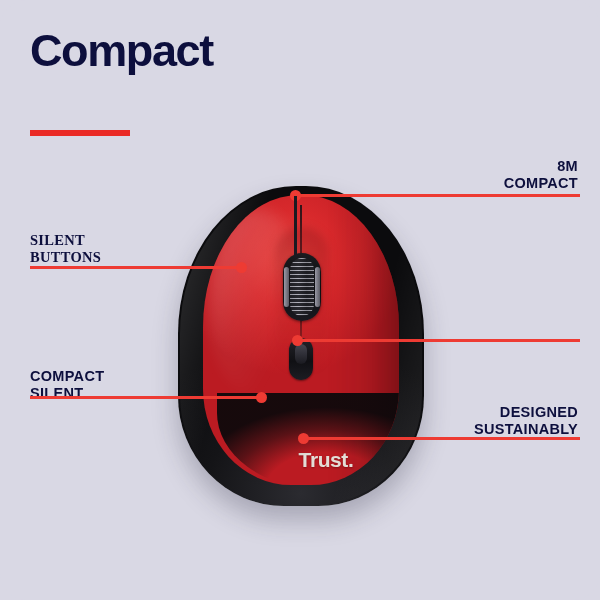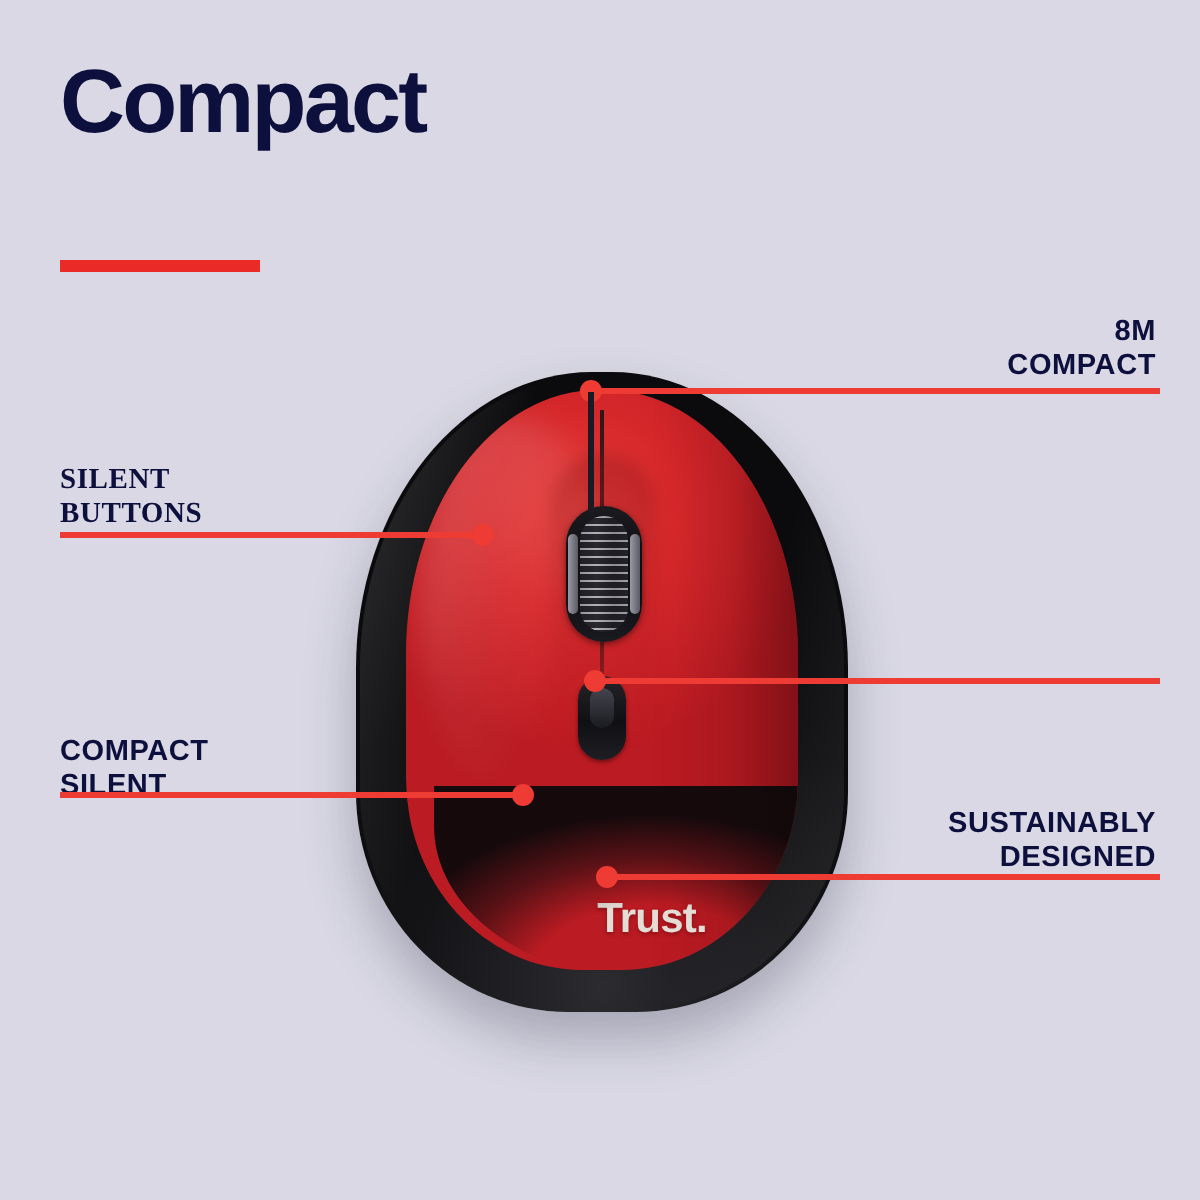--- a/index.html
+++ b/index.html
@@ -298,19 +298,19 @@
   <div class="leader-dot" style="left:292px; top:335px;"></div>
 
   <div class="callout align-left" style="left:30px; top:368px;">
     <div class="callout-text">COMPACT</div>
     <div class="callout-text">SILENT</div>
   </div>
   <div class="leader" style="left:30px; top:396px; width:232px;"></div>
   <div class="leader-dot" style="left:256px; top:392px;"></div>
 
   <div class="callout align-right" style="right:22px; top:404px;">
+    <div class="callout-text">DESIGNED</div>
     <div class="callout-text">SUSTAINABLY</div>
-    <div class="callout-text">DESIGNED</div>
   </div>
   <div class="leader" style="left:306px; top:437px; width:274px;"></div>
   <div class="leader-dot" style="left:298px; top:433px;"></div>
 
 </div>
 
 </body></html>

